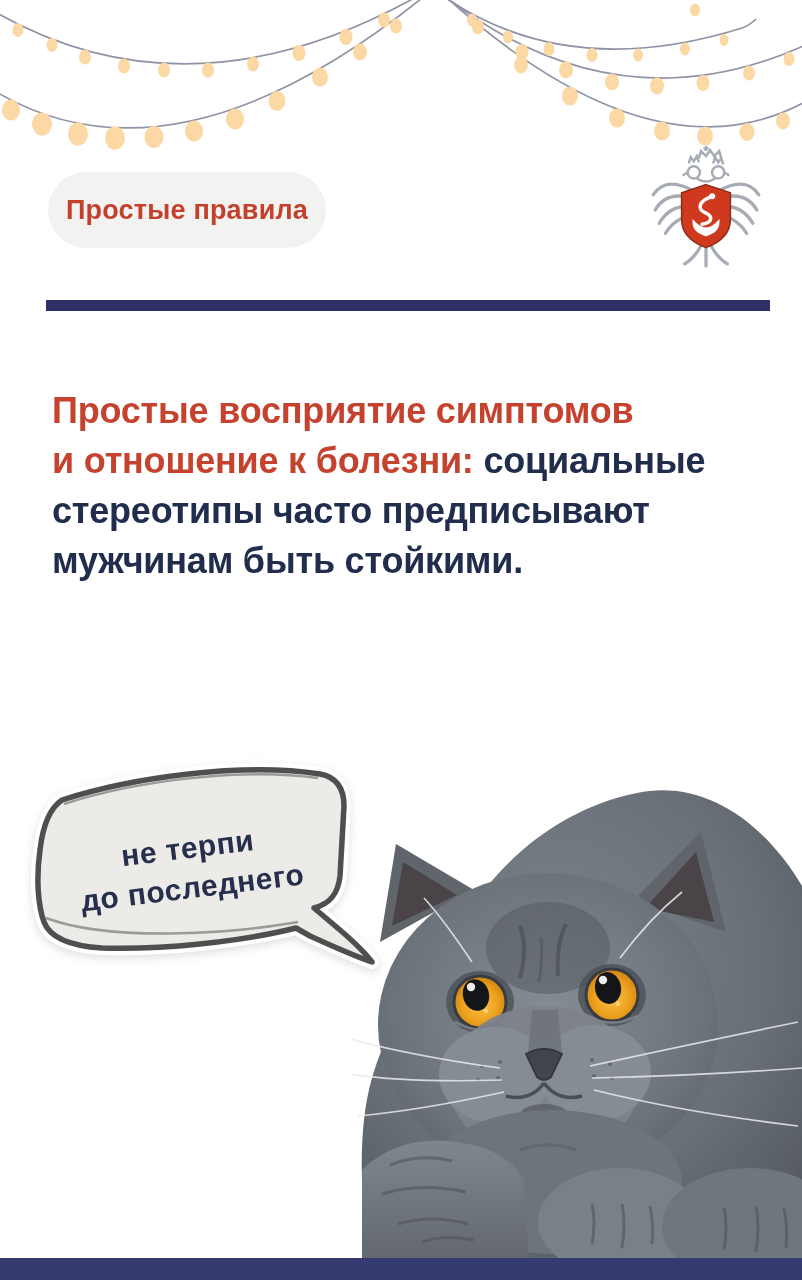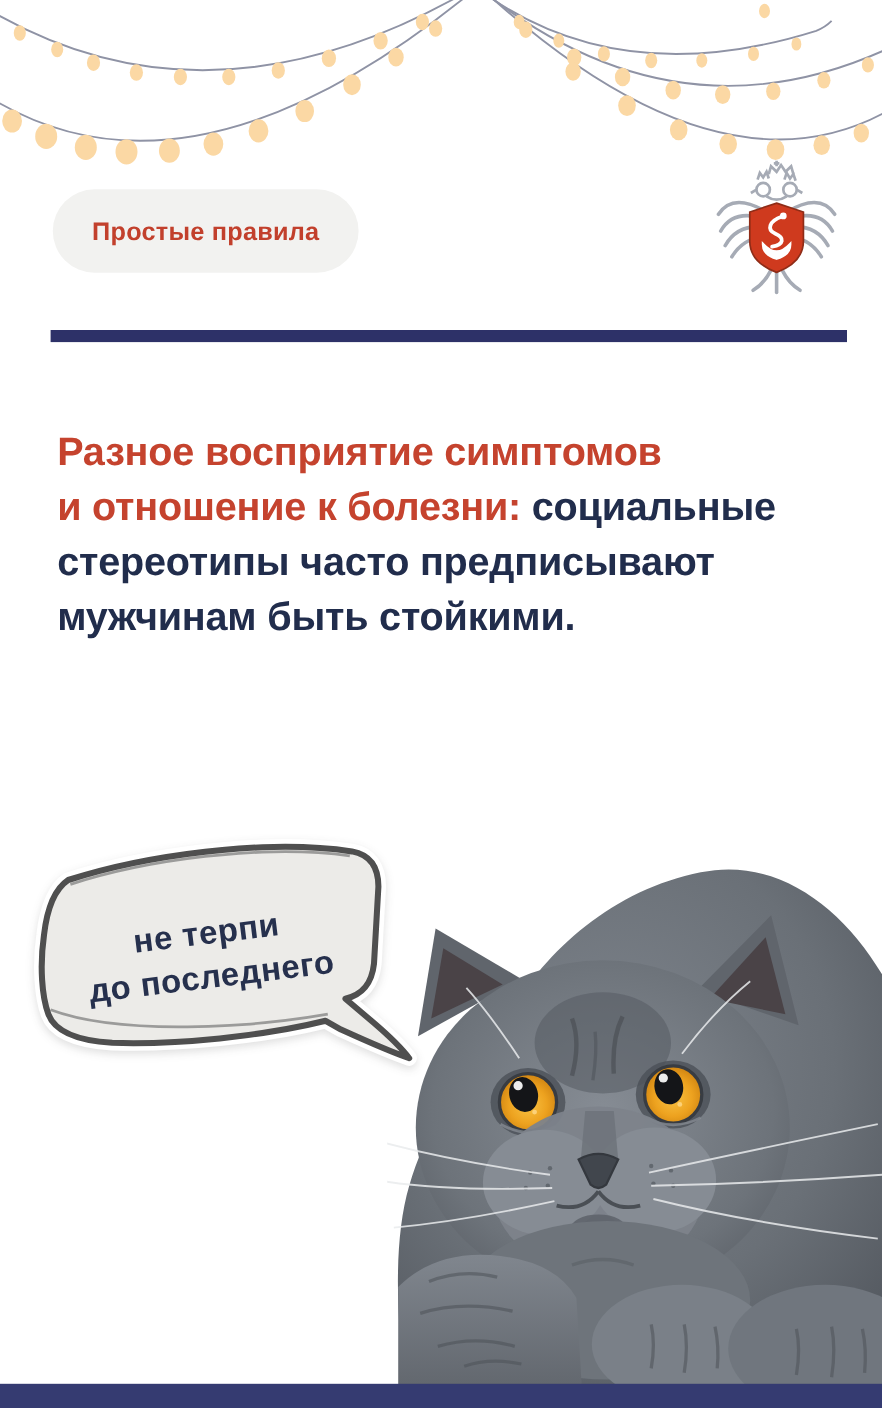--- a/index.html
+++ b/index.html
@@ -4,21 +4,21 @@
 <style>
   * { margin:0; padding:0; box-sizing:border-box; }
   html,body { width:802px; height:1280px; }
   body { font-family:"Liberation Sans", sans-serif; background:#ffffff; position:relative; overflow:hidden; }
   .page { position:absolute; inset:0; width:802px; height:1280px; background:#ffffff; }
 
   .garland { position:absolute; left:0; top:0; width:802px; height:165px; }
 
   .badge { position:absolute; left:48px; top:172px; width:278px; height:76px;
            background:#f2f2f0; border-radius:40px; display:flex; align-items:center; justify-content:center; }
-  .badge-label { color:#c2402c; font-size:23px; font-weight:700; letter-spacing:0.2px; }
+  .badge-label { color:#c2402c; font-size:27px; font-weight:700; letter-spacing:0.2px; }
 
   .logo { position:absolute; left:646px; top:146px; width:120px; height:124px; }
 
   .divider { position:absolute; left:46px; top:300px; width:724px; height:11px; background:#2d3168; }
 
   .heading { position:absolute; left:52px; top:336px; width:700px;
              font-size:36px; font-weight:700; line-height:50px; white-space:pre-line; letter-spacing:-0.2px; }
   .heading-red { color:#c5432e; }
   .heading-dark { color:#212d4c; }
 
@@ -127,21 +127,21 @@
     <g stroke="#ffffff" fill="none" stroke-linecap="round">
       <path d="M47,75 Q59,88 71,75 Q71,84 59,87.5 Q47,84 47,75 Z" stroke-width="2.5" fill="#ffffff"></path>
       <path d="M64,50 C52,54 50,62 58,65.5 C66,69 66,75 55,77" stroke-width="3.4"></path>
     </g>
     <circle cx="65" cy="49.5" r="3" fill="#ffffff"></circle>
   </svg>
 
   <div class="divider"></div>
 
   <div class="heading">
-    <span class="heading-red">Разное восприятие симптомов
+    <span class="heading-red">Простые восприятие симптомов
 и отношение к болезни:</span><span class="heading-dark"> социальные
 стереотипы часто предписывают
 мужчинам быть стойкими.</span>
   </div>
 
 
   <svg class="cat" viewBox="0 0 450 492" aria-hidden="true">
     <defs>
       <radialGradient id="furG" cx="45%" cy="38%" r="75%">
         <stop offset="0%" stop-color="#7d838b"></stop>

